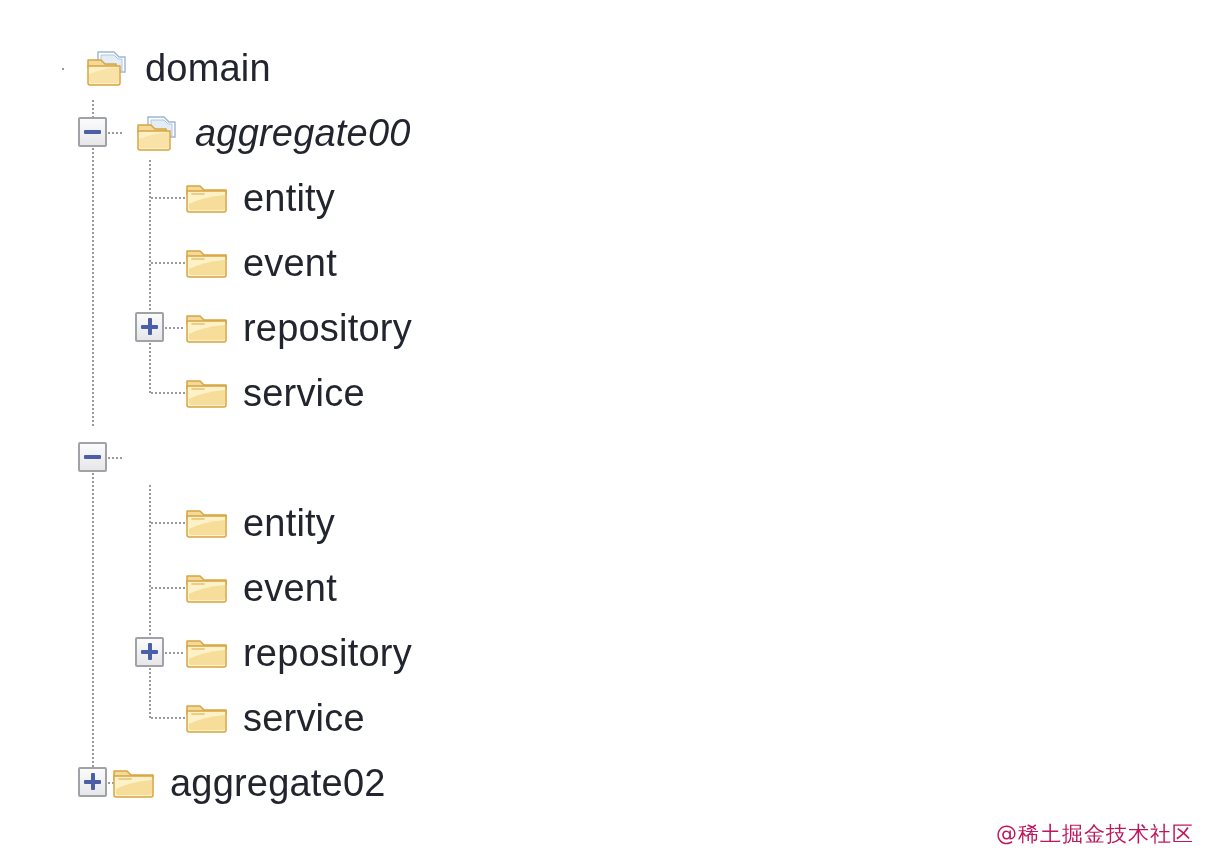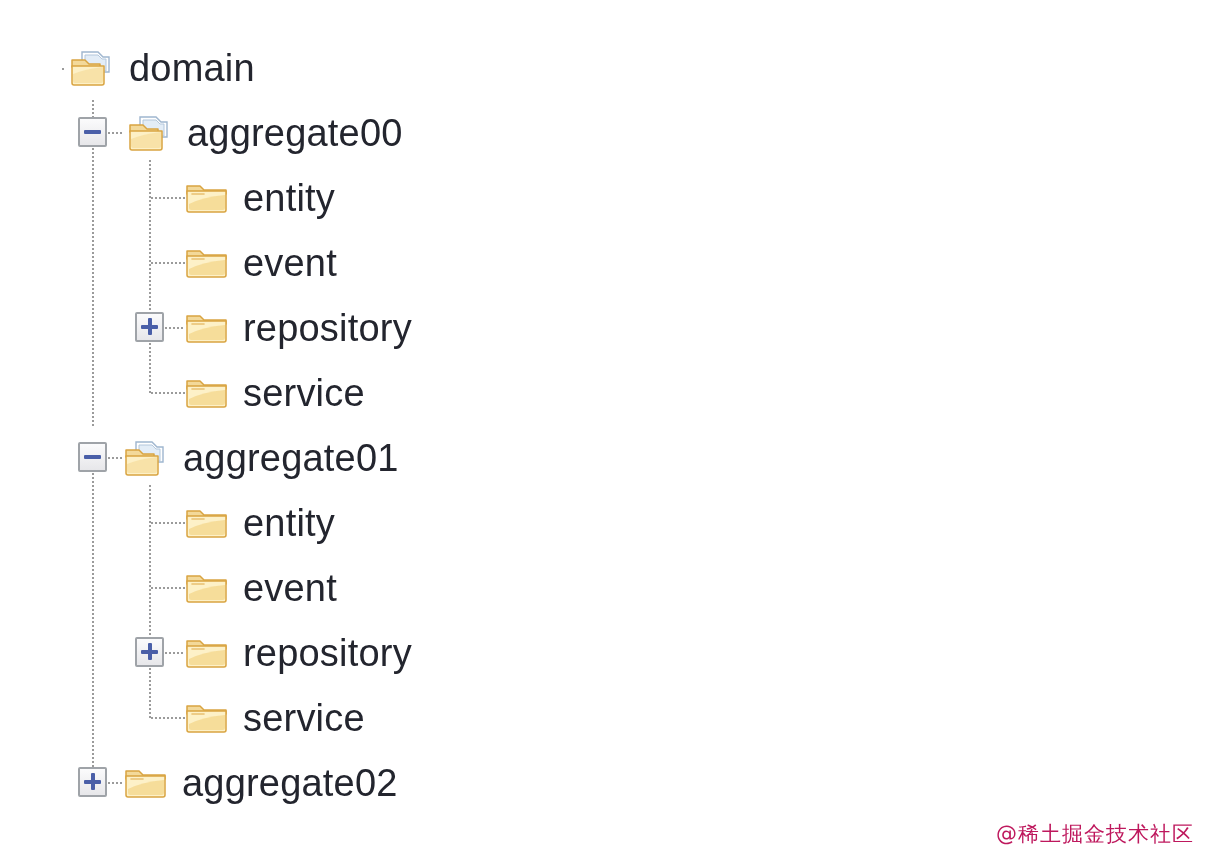--- a/index.html
+++ b/index.html
@@ -148,36 +148,36 @@
   <div class="hline" style="left:108px; top:132px; width:16px;"></div>
   <div class="hline" style="left:108px; top:457px; width:16px;"></div>
   <div class="hline" style="left:108px; top:782px; width:16px;"></div>
 
   <div class="expander minus" style="left:78px; top:117px;"></div>
   <div class="expander plus" style="left:135px; top:312px;"></div>
   <div class="expander minus" style="left:78px; top:442px;"></div>
   <div class="expander plus" style="left:135px; top:637px;"></div>
   <div class="expander plus" style="left:78px; top:767px;"></div>
 
-  <div class="tree-row" style="left:70px; top:41px;text-align:right;">
+  <div class="tree-row" style="left:86px; top:41px;text-align:right;">
     <span class="folder-icon">
       <svg width="48" height="42" viewBox="0 0 48 42">
         <g>
           <path d="M12 4 h16 l5 5 h6 v15 h-27 z" fill="#ffffff" stroke="#9fb6cf" stroke-width="1.4"></path>
           <path d="M15 7 h13 l4 4 h4 v12 h-21 z" fill="#e3edf7" stroke="#b3c7dc" stroke-width="1"></path>
           <path d="M2 12 h13 l4 4 h11 v3 h-28 z" fill="#f3d99a" stroke="#d9a441" stroke-width="1.5" stroke-linejoin="round"></path>
           <path d="M2 18 h32 v17 a2 2 0 0 1 -2 2 h-28 a2 2 0 0 1 -2 -2 z" fill="#fdf0c6" stroke="#d9a441" stroke-width="1.5" stroke-linejoin="round"></path>
           <path d="M3 26 q12 -5 30 -7 v14 a2 2 0 0 1 -2 2 h-26 a2 2 0 0 1 -2 -2 z" fill="#f6dd9e" opacity="0.75"></path>
         </g>
       </svg>
     </span>
     <span class="node-label" style="margin-left:11px;">domain</span>
   </div>
 
-  <div class="tree-row" style="left:128px; top:106px;">
+  <div class="tree-row" style="left:136px; top:106px;font-style:italic;">
     <span class="folder-icon">
       <svg width="48" height="42" viewBox="0 0 48 42">
         <g>
           <path d="M12 4 h16 l5 5 h6 v15 h-27 z" fill="#ffffff" stroke="#9fb6cf" stroke-width="1.4"></path>
           <path d="M15 7 h13 l4 4 h4 v12 h-21 z" fill="#e3edf7" stroke="#b3c7dc" stroke-width="1"></path>
           <path d="M2 12 h13 l4 4 h11 v3 h-28 z" fill="#f3d99a" stroke="#d9a441" stroke-width="1.5" stroke-linejoin="round"></path>
           <path d="M2 18 h32 v17 a2 2 0 0 1 -2 2 h-28 a2 2 0 0 1 -2 -2 z" fill="#fdf0c6" stroke="#d9a441" stroke-width="1.5" stroke-linejoin="round"></path>
           <path d="M3 26 q12 -5 30 -7 v14 a2 2 0 0 1 -2 2 h-26 a2 2 0 0 1 -2 -2 z" fill="#f6dd9e" opacity="0.75"></path>
         </g>
       </svg>
@@ -234,34 +234,20 @@
           <path d="M2 6 h13 l4 4 h22 v4 h-39 z" fill="#f3d99a" stroke="#d9a441" stroke-width="1.5" stroke-linejoin="round"></path>
           <path d="M2 11 h39 v19 a2 2 0 0 1 -2 2 h-35 a2 2 0 0 1 -2 -2 z" fill="#fdf1c8" stroke="#d9a441" stroke-width="1.5" stroke-linejoin="round"></path>
           <path d="M4 24 q14 -7 36 -9 v13 a2 2 0 0 1 -2 2 h-32 a2 2 0 0 1 -2 -2 z" fill="#f4d88f" opacity="0.8"></path>
           <path d="M7 14 h12" stroke="#e8c071" stroke-width="1.6" stroke-linecap="round"></path>
         </g>
       </svg>
     </span>
     <span class="node-label" style="margin-left:12px;">service</span>
   </div>
 
-  <div class="tree-row" style="left:124px; top:431px;">
-    <span class="folder-icon">
-      <svg width="48" height="42" viewBox="0 0 48 42">
-        <g>
-          <path d="M12 4 h16 l5 5 h6 v15 h-27 z" fill="#ffffff" stroke="#9fb6cf" stroke-width="1.4"></path>
-          <path d="M15 7 h13 l4 4 h4 v12 h-21 z" fill="#e3edf7" stroke="#b3c7dc" stroke-width="1"></path>
-          <path d="M2 12 h13 l4 4 h11 v3 h-28 z" fill="#f3d99a" stroke="#d9a441" stroke-width="1.5" stroke-linejoin="round"></path>
-          <path d="M2 18 h32 v17 a2 2 0 0 1 -2 2 h-28 a2 2 0 0 1 -2 -2 z" fill="#fdf0c6" stroke="#d9a441" stroke-width="1.5" stroke-linejoin="round"></path>
-          <path d="M3 26 q12 -5 30 -7 v14 a2 2 0 0 1 -2 2 h-26 a2 2 0 0 1 -2 -2 z" fill="#f6dd9e" opacity="0.75"></path>
-        </g>
-      </svg>
-    </span>
-    <span class="node-label" style="margin-left:11px;">aggregate01</span>
-  </div>
 
   <div class="tree-row" style="left:185px; top:496px;">
     <span class="folder-icon">
       <svg width="46" height="38" viewBox="0 0 46 38">
         <g>
           <path d="M2 6 h13 l4 4 h22 v4 h-39 z" fill="#f3d99a" stroke="#d9a441" stroke-width="1.5" stroke-linejoin="round"></path>
           <path d="M2 11 h39 v19 a2 2 0 0 1 -2 2 h-35 a2 2 0 0 1 -2 -2 z" fill="#fdf1c8" stroke="#d9a441" stroke-width="1.5" stroke-linejoin="round"></path>
           <path d="M4 24 q14 -7 36 -9 v13 a2 2 0 0 1 -2 2 h-32 a2 2 0 0 1 -2 -2 z" fill="#f4d88f" opacity="0.8"></path>
           <path d="M7 14 h12" stroke="#e8c071" stroke-width="1.6" stroke-linecap="round"></path>
         </g>
@@ -305,21 +291,21 @@
           <path d="M2 6 h13 l4 4 h22 v4 h-39 z" fill="#f3d99a" stroke="#d9a441" stroke-width="1.5" stroke-linejoin="round"></path>
           <path d="M2 11 h39 v19 a2 2 0 0 1 -2 2 h-35 a2 2 0 0 1 -2 -2 z" fill="#fdf1c8" stroke="#d9a441" stroke-width="1.5" stroke-linejoin="round"></path>
           <path d="M4 24 q14 -7 36 -9 v13 a2 2 0 0 1 -2 2 h-32 a2 2 0 0 1 -2 -2 z" fill="#f4d88f" opacity="0.8"></path>
           <path d="M7 14 h12" stroke="#e8c071" stroke-width="1.6" stroke-linecap="round"></path>
         </g>
       </svg>
     </span>
     <span class="node-label" style="margin-left:12px;">service</span>
   </div>
 
-  <div class="tree-row" style="left:124px; top:756px;">
+  <div class="tree-row" style="left:112px; top:756px;">
     <span class="folder-icon">
       <svg width="46" height="38" viewBox="0 0 46 38">
         <g>
           <path d="M2 6 h13 l4 4 h22 v4 h-39 z" fill="#f3d99a" stroke="#d9a441" stroke-width="1.5" stroke-linejoin="round"></path>
           <path d="M2 11 h39 v19 a2 2 0 0 1 -2 2 h-35 a2 2 0 0 1 -2 -2 z" fill="#fdf1c8" stroke="#d9a441" stroke-width="1.5" stroke-linejoin="round"></path>
           <path d="M4 24 q14 -7 36 -9 v13 a2 2 0 0 1 -2 2 h-32 a2 2 0 0 1 -2 -2 z" fill="#f4d88f" opacity="0.8"></path>
           <path d="M7 14 h12" stroke="#e8c071" stroke-width="1.6" stroke-linecap="round"></path>
         </g>
       </svg>
     </span>

